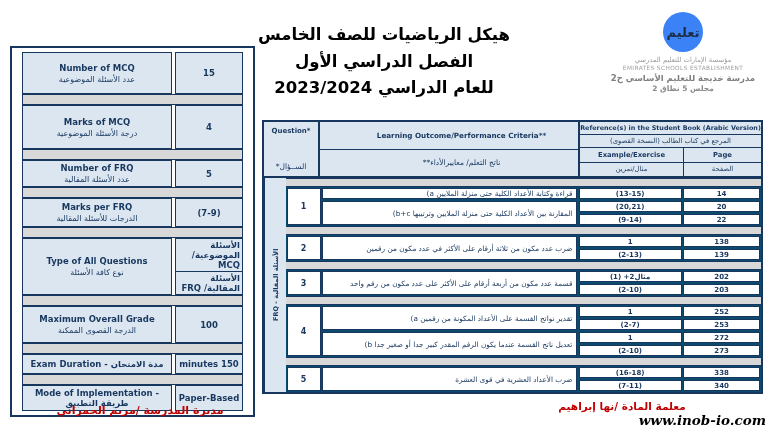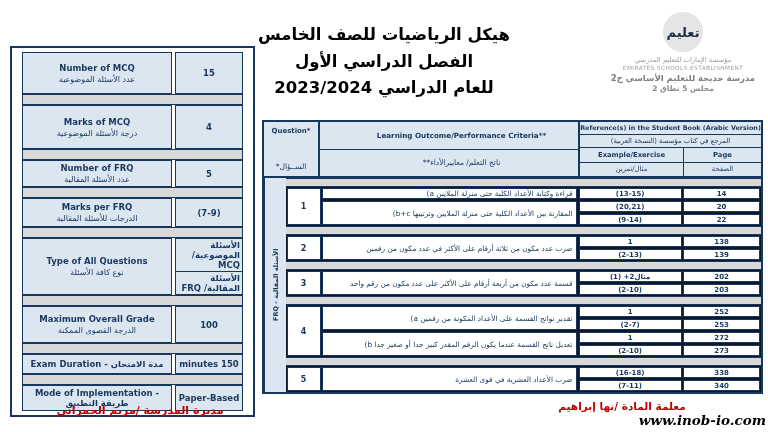--- a/index.html
+++ b/index.html
@@ -42,32 +42,32 @@
   
   .title {
     position: absolute; left: 258px; top: 22px; width: 252px;
     text-align: center; direction: rtl;
     font-weight: bold; font-size: 16.5px; line-height: 1.62; color: #000;
   }
   
   .logo { position: absolute; left: 606px; top: 12px; width: 154px; text-align: center; }
   .emblem {
     width: 40px; height: 40px; margin: 0 auto 4px auto; border-radius: 50%;
-    background: #e5e5e5; color: #1d2d44;
+    background: #3b82f6; color: #1d2d44;
     display: flex; align-items: center; justify-content: center;
     font-weight: bold; font-size: 13px;
   }
   .lg-ar  { font-size: 6.8px; color: #9a9a9a; direction: rtl; }
   .lg-en  { font-size: 5.8px; color: #a0a0a0; letter-spacing: .4px; margin-top: 1px; }
   .lg-school { font-size: 8.5px; font-weight: bold; color: #7f7f7f; direction: rtl; margin-top: 2px; }
   .lg-zone { font-size: 7.5px; font-weight: bold; color: #8a8a8a; direction: rtl; margin-top: 1px; }
   
   .mtable {
     position: absolute; left: 262px; top: 120px; width: 501px;
-    border: 2px solid #17375e; background: #0f172a;
+    border: 2px solid #17375e; background: #0c4a6e;
   }
   .mhead { display: flex; height: 56px; background: #dce6f1; border-bottom: 2px solid #17375e; }
   .hq {
     width: 56px; border-right: 2.4px solid #17375e;
     display: flex; flex-direction: column; justify-content: space-between;
     align-items: center; padding: 5px 1px; text-align: center;
   }
   .hq .en { font-weight: bold; font-size: 7px; }
   .hq .ar { font-size: 7.5px; direction: rtl; }
   .ho { flex: 1; display: flex; flex-direction: column; }
@@ -241,21 +241,21 @@
       <div class="hq">
         <div class="en">Question*</div>
         <div class="ar">الســؤال*</div>
       </div>
       <div class="ho">
         <div class="ho-en">Learning Outcome/Performance Criteria**</div>
         <div class="ho-ar">ناتج التعلم/ معاييرالأداء**</div>
       </div>
       <div class="hr">
         <div class="hr-en">Reference(s) in the Student Book (Arabic Version)</div>
-        <div class="hr-ar">المرجع في كتاب مؤسسة (النسخة العربية)</div>
+        <div class="hr-ar">المرجع في كتاب الطالب (النسخة القصوى)</div>
         <div class="hr-cols">
           <div class="hr-col ex">
             <div>Example/Exercise</div>
             <div class="ar">مثال/تمرين</div>
           </div>
           <div class="hr-col pg">
             <div>Page</div>
             <div class="ar">الصفحة</div>
           </div>
         </div>

